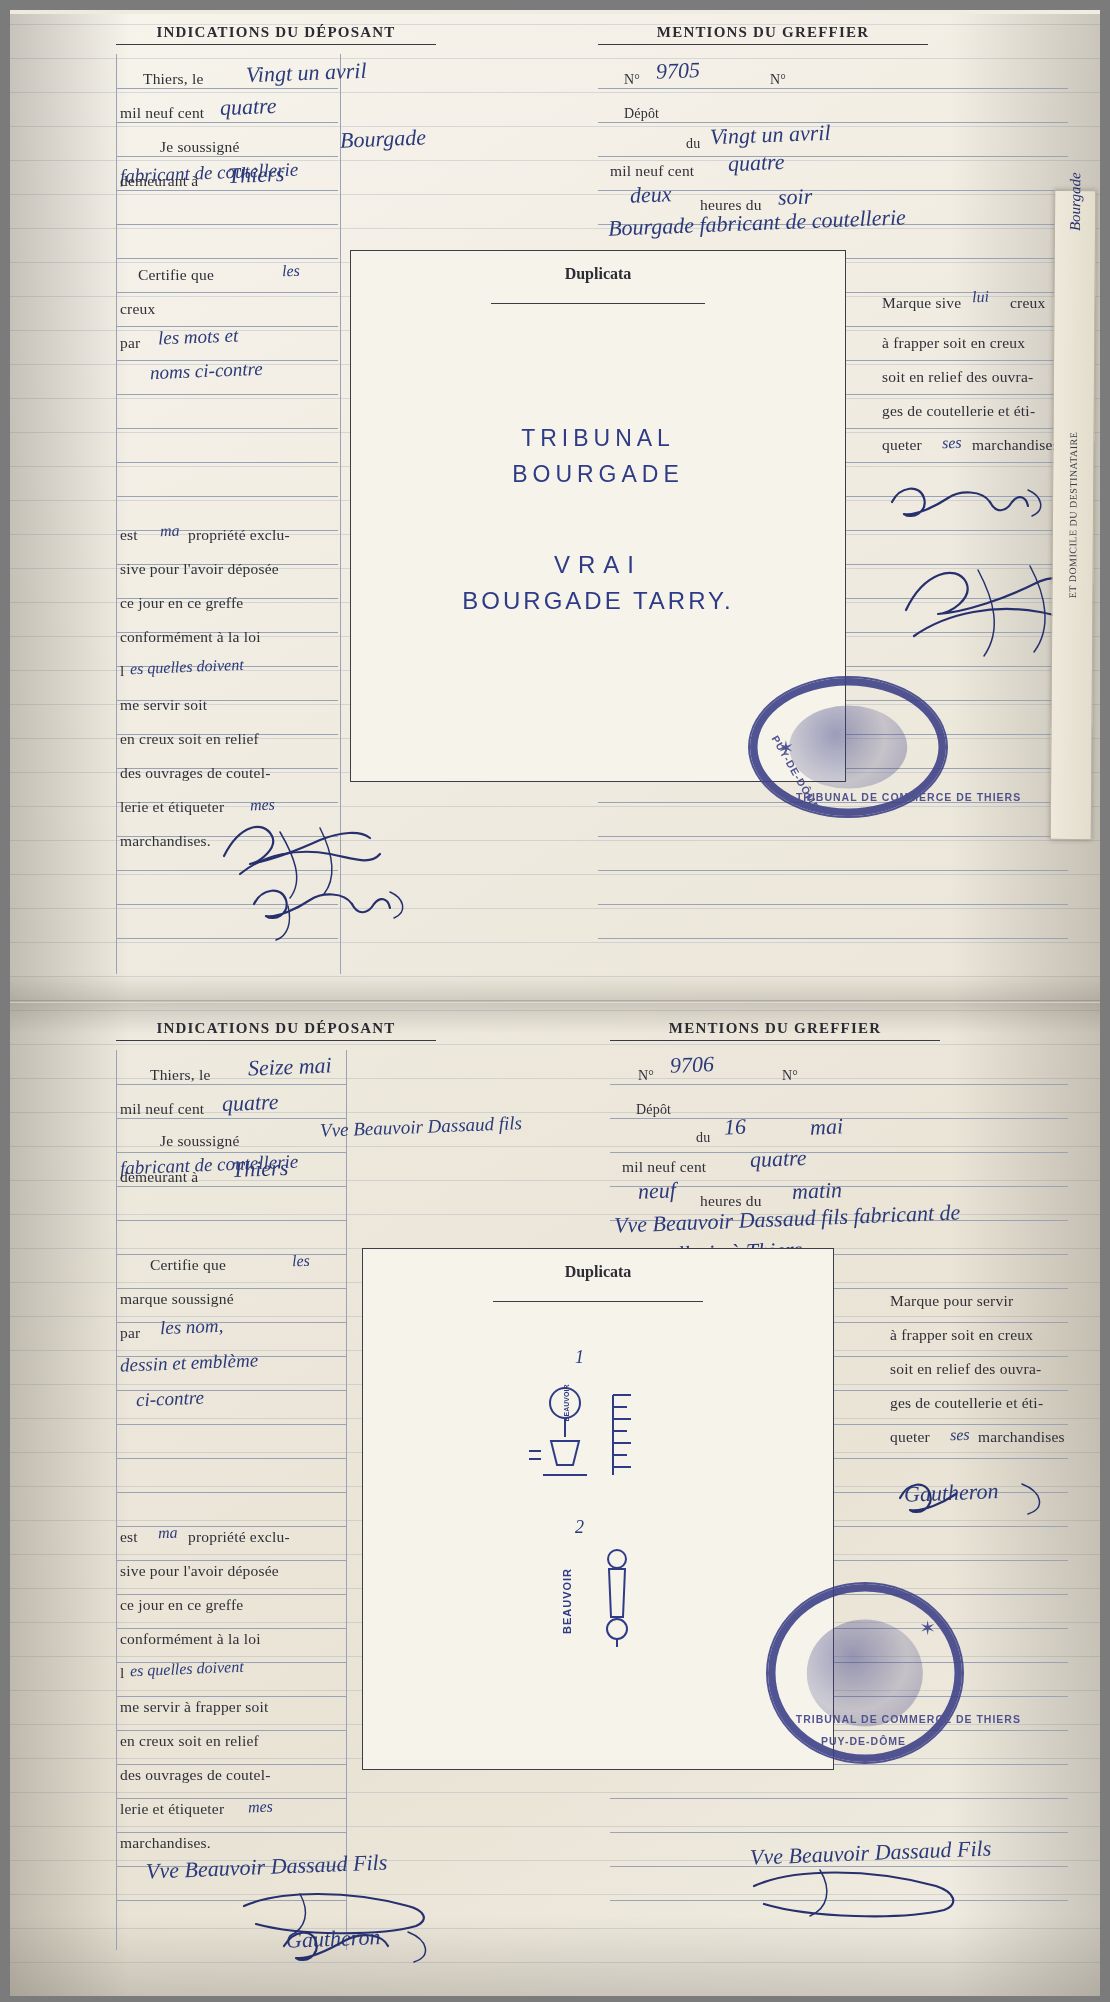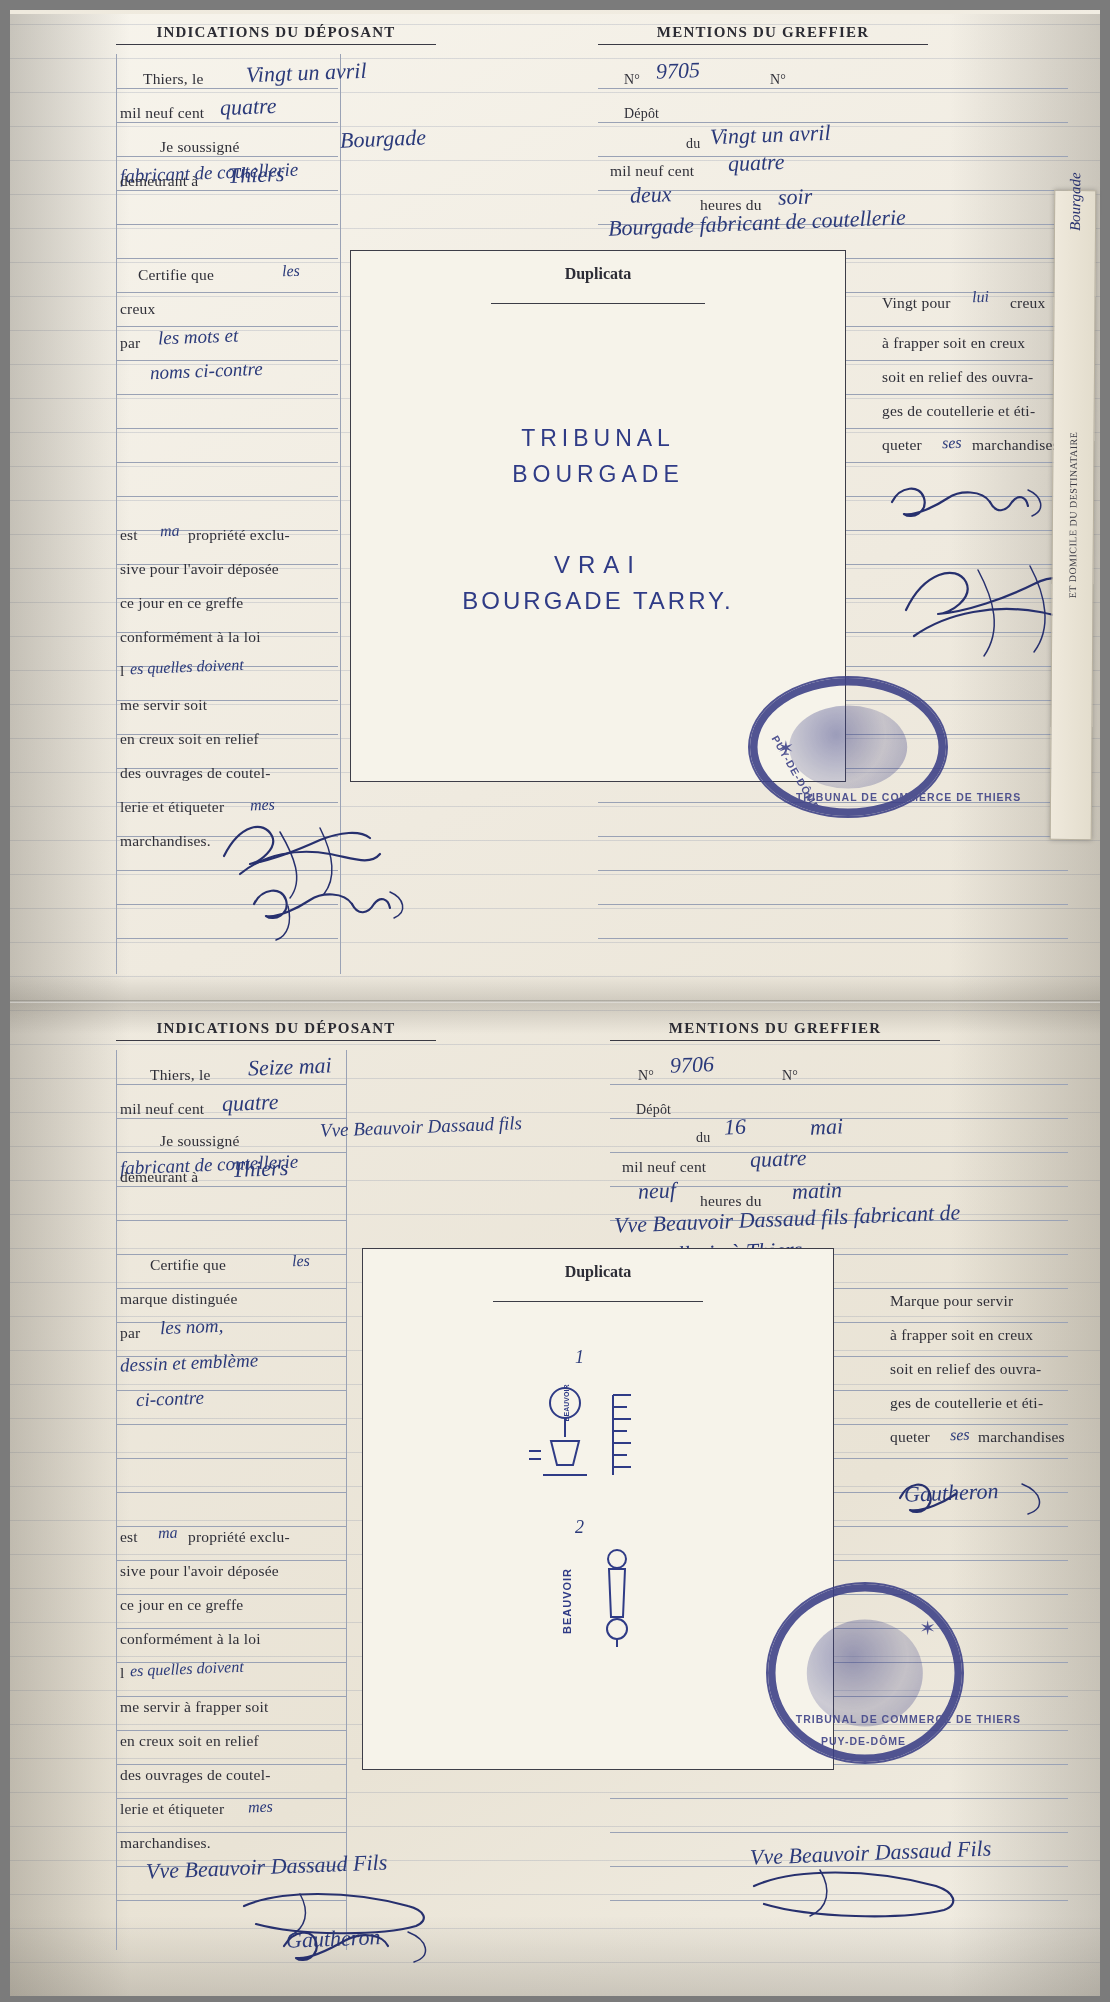--- a/index.html
+++ b/index.html
@@ -297,21 +297,21 @@
       <div class="txt" style="left:600px;top:148px;">mil neuf cent</div>
       <div class="hand lg" style="left:718px;top:136px;">quatre</div>
 
       <div class="hand lg" style="left:620px;top:168px;">deux</div>
       <div class="txt" style="left:690px;top:182px;">heures du</div>
       <div class="hand lg" style="left:768px;top:170px;">soir</div>
 
       <div class="hand lg" style="left:598px;top:196px;">Bourgade fabricant de coutellerie</div>
       <div class="hand lg" style="left:600px;top:232px;">à Thiers</div>
 
-      <div class="txt" style="left:872px;top:280px;">Vingt pour</div>
+      <div class="txt" style="left:872px;top:280px;">Marque sive</div>
       <div class="hand sm" style="left:962px;top:274px;">lui</div>
       <div class="txt" style="left:1000px;top:280px;">creux</div>
 
       <div class="txt" style="left:872px;top:320px;">à frapper soit en creux</div>
       <div class="txt" style="left:872px;top:354px;">soit en relief des ouvra-</div>
       <div class="txt" style="left:872px;top:388px;">ges de coutellerie et éti-</div>
       <div class="txt" style="left:872px;top:422px;">queter</div>
       <div class="hand sm" style="left:932px;top:420px;">ses</div>
       <div class="txt" style="left:962px;top:422px;">marchandises</div>
 
@@ -430,21 +430,21 @@
       <div class="hand" style="left:310px;top:106px;">Vve Beauvoir Dassaud fils</div>
 
       <div class="hand" style="left:110px;top:144px;">fabricant de coutellerie</div>
 
       <div class="txt" style="left:110px;top:158px;">demeurant à</div>
       <div class="hand lg" style="left:222px;top:146px;">Thiers</div>
 
       <div class="txt" style="left:140px;top:246px;">Certifie que</div>
       <div class="hand sm" style="left:282px;top:242px;">les</div>
 
-      <div class="txt" style="left:110px;top:280px;">marque distinguée</div>
+      <div class="txt" style="left:110px;top:280px;">marque soussigné</div>
 
       <div class="txt" style="left:110px;top:314px;">par</div>
       <div class="hand" style="left:150px;top:306px;">les nom,</div>
 
       <div class="hand" style="left:110px;top:342px;">dessin et emblème</div>
       <div class="hand" style="left:126px;top:378px;">ci-contre</div>
 
       <div class="txt" style="left:110px;top:518px;">est</div>
       <div class="hand sm" style="left:148px;top:514px;">ma</div>
       <div class="txt" style="left:178px;top:518px;">propriété exclu-</div>

